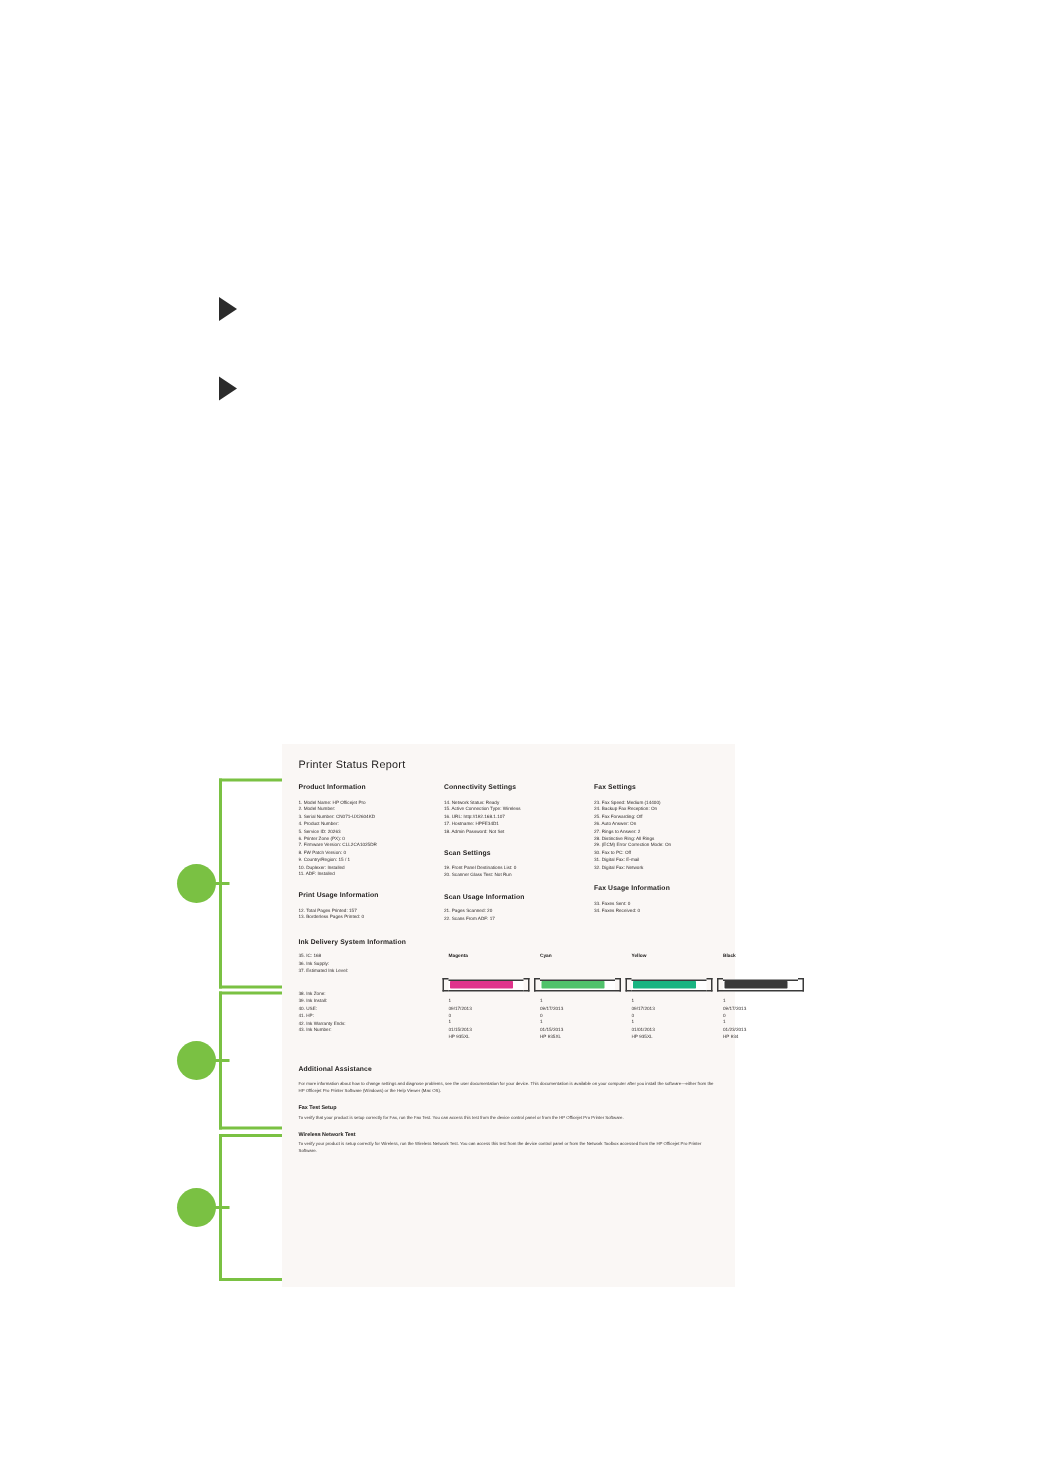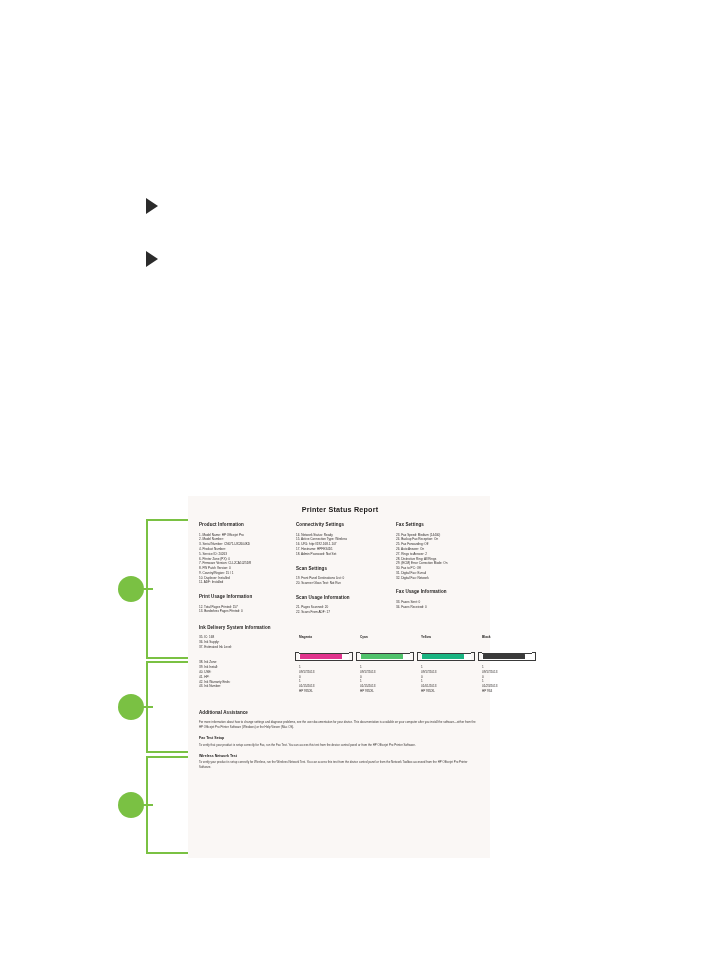--- a/index.html
+++ b/index.html
@@ -80,25 +80,24 @@
     background: #faf7f5;
     padding: 8px 9px 0 9px;
     box-sizing: border-box;
     font-size: 3.1px;
     line-height: 1.55;
     color: #2f2b2a;
   }
 
   .report-title {
     font-size: 7.2px;
-    font-weight: bold;
+    font-weight: normal;
     letter-spacing: 0.2px;
     margin: 0 0 7px 2px;
     color: #1d1b1a;
-    text-align: center;
   }
 
   .section-head {
     font-size: 4.5px;
     font-weight: bold;
     letter-spacing: 0.1px;
     margin: 0 0 3.5px 0;
     color: #1d1b1a;
   }
   .section-head.spaced { margin-top: 9px; }

